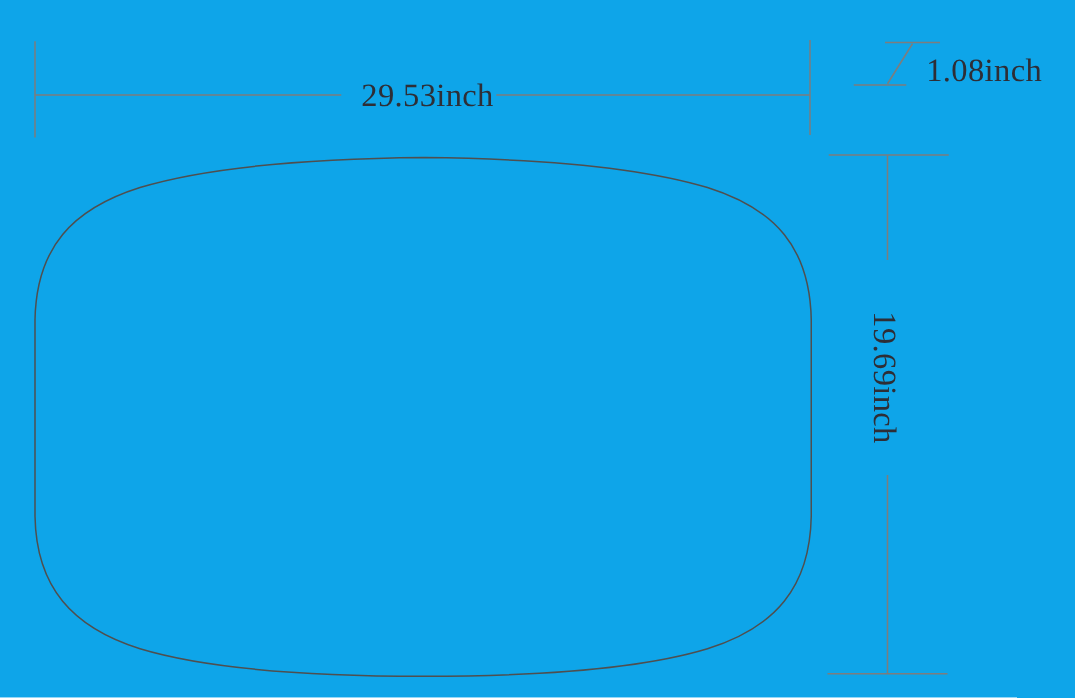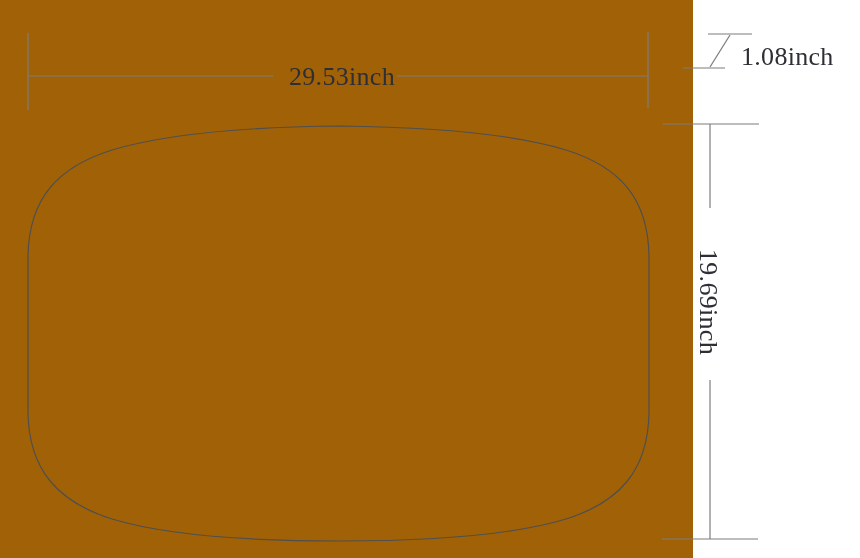--- a/index.html
+++ b/index.html
@@ -6,23 +6,23 @@
     margin: 0;
     padding: 0;
     background: #ffffff;
     width: 860px;
     height: 558px;
     overflow: hidden;
     font-family: "Liberation Serif", serif;
   }
   .canvas {
     position: relative;
-    width: 693px;
+    width: 860px;
     height: 558px;
-    background: #a16207;
+    background: #0ea5e9;
   }
   svg { display: block; }
   .outline-stroke {
     fill: none;
     stroke: #4f4f4f;
     stroke-width: 1.2;
   }
   .dim-stroke {
     fill: none;
     stroke: #7d7d7d;

